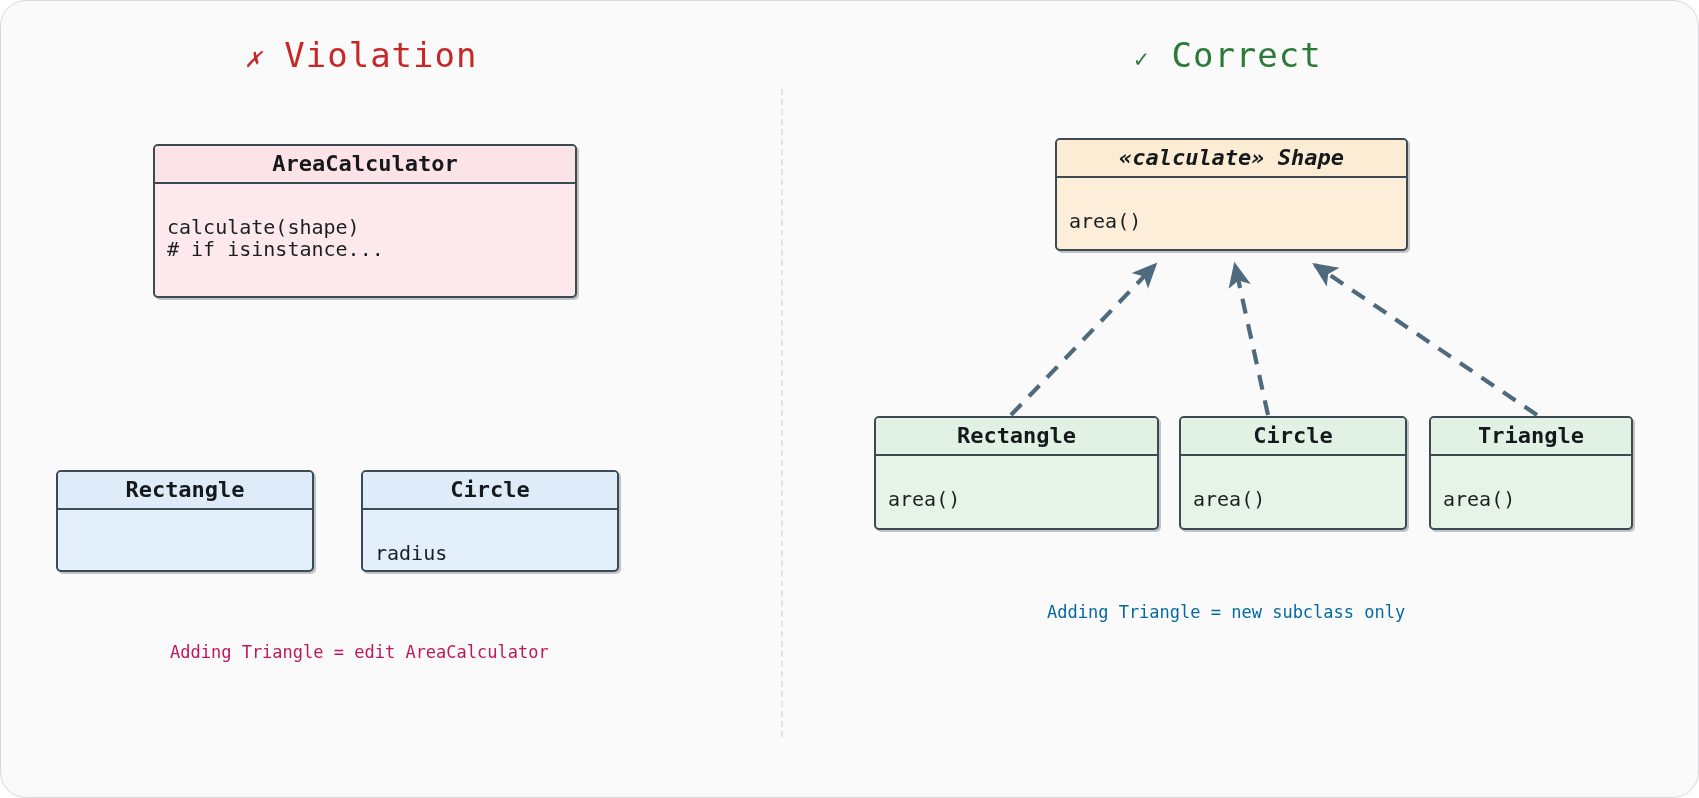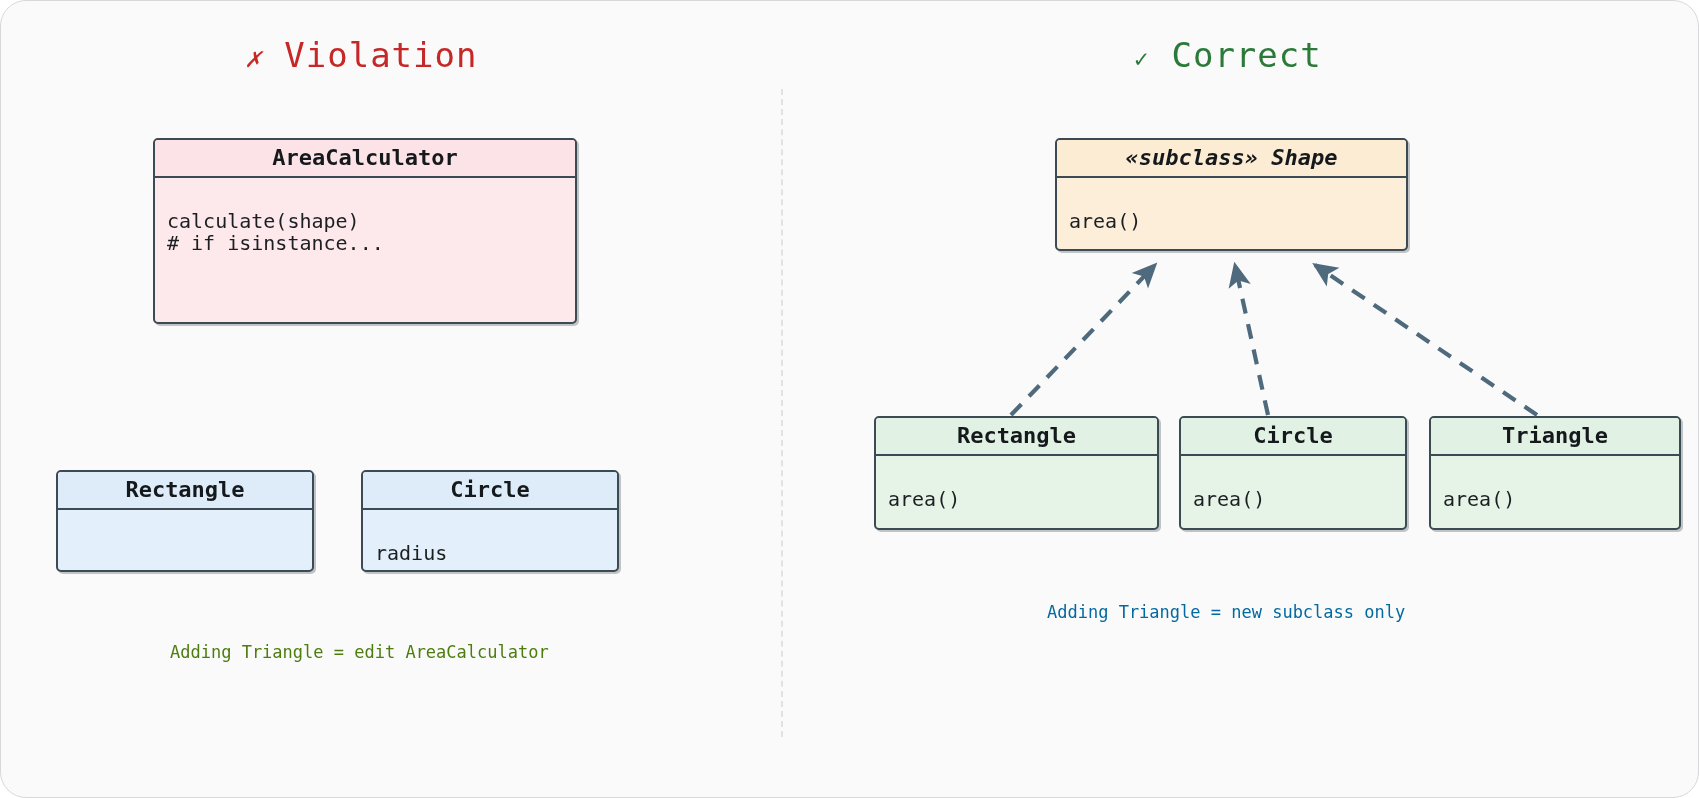--- a/index.html
+++ b/index.html
@@ -95,46 +95,46 @@
   .tone-red    { background: #fde9ec; }
   .tone-red    .uml-title { background: #fce3e7; }
   .tone-blue   { background: #e3f0fb; }
   .tone-blue   .uml-title { background: #ddecf8; }
   .tone-green  { background: #e6f4e8; }
   .tone-green  .uml-title { background: #e1f1e4; }
   .tone-cream  { background: #fdeed9; }
   .tone-cream  .uml-title { background: #fcecd4; }
 
   
-  #box-areacalculator { left: 152px; top: 137px;  width: 424px; height: 186px; }
+  #box-areacalculator { left: 152px; top: 143px;  width: 424px; height: 154px; }
   #box-rectangle-left { left: 55px;  top: 469px;  width: 258px; height: 102px; }
   #box-circle-left    { left: 360px; top: 469px;  width: 258px; height: 102px; }
 
   #box-shape          { left: 1054px; top: 137px; width: 353px; height: 113px; }
   #box-rectangle-r    { left: 873px;  top: 415px; width: 285px; height: 114px; }
   #box-circle-r       { left: 1178px; top: 415px; width: 228px; height: 114px; }
-  #box-triangle-r     { left: 1428px; top: 415px; width: 252px; height: 114px; }
+  #box-triangle-r     { left: 1428px; top: 415px; width: 204px; height: 114px; }
 
   
   .arrows {
     position: absolute;
     left: 0; top: 0;
     width: 1699px;
     height: 798px;
     pointer-events: none;
   }
 
   
   .caption {
     position: absolute;
     font-family: "DejaVu Sans Mono", monospace;
     font-size: 17px;
     white-space: nowrap;
   }
-  #caption-violation { left: 169px;  top: 641px; color: #4d7c0f; }
+  #caption-violation { left: 169px;  top: 641px; color: #be185d; }
   #caption-correct   { left: 1046px; top: 601px; color: #0369a1; }
 </style>
 </head>
 <body>
 
 <div class="canvas">
 
   <div class="panel-header" id="header-violation">
     <span class="mark">✗</span>
     <span>Violation</span>
@@ -156,21 +156,21 @@
   <div class="uml-box tone-blue" id="box-rectangle-left">
     <div class="uml-title">Rectangle</div>
   </div>
 
   <div class="uml-box tone-blue" id="box-circle-left">
     <div class="uml-title">Circle</div>
     <div class="uml-body">radius</div>
   </div>
 
   <div class="uml-box tone-cream" id="box-shape">
-    <div class="uml-title abstract">«subclass» Shape</div>
+    <div class="uml-title abstract">«calculate» Shape</div>
     <div class="uml-body">area()</div>
   </div>
 
   <div class="uml-box tone-green" id="box-rectangle-r">
     <div class="uml-title">Rectangle</div>
     <div class="uml-body">area()</div>
   </div>
 
   <div class="uml-box tone-green" id="box-circle-r">
     <div class="uml-title">Circle</div>

